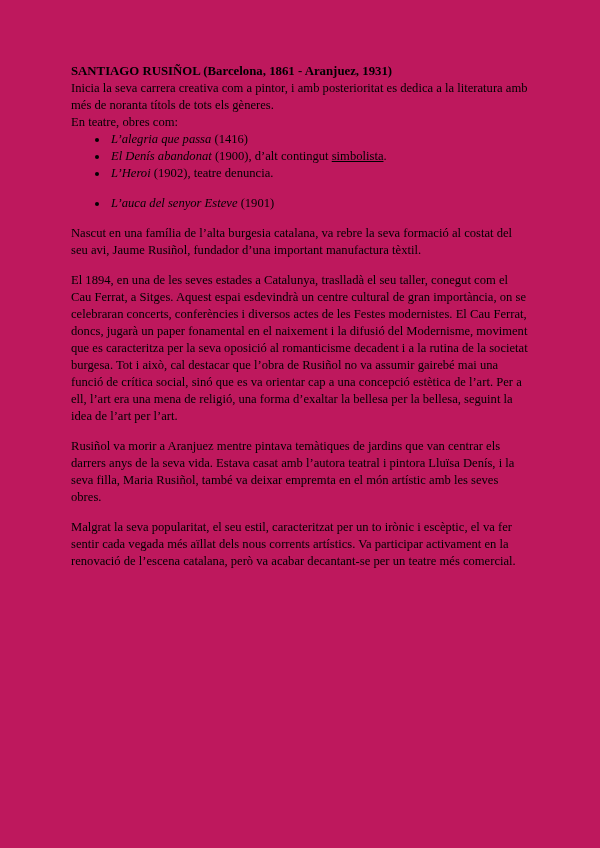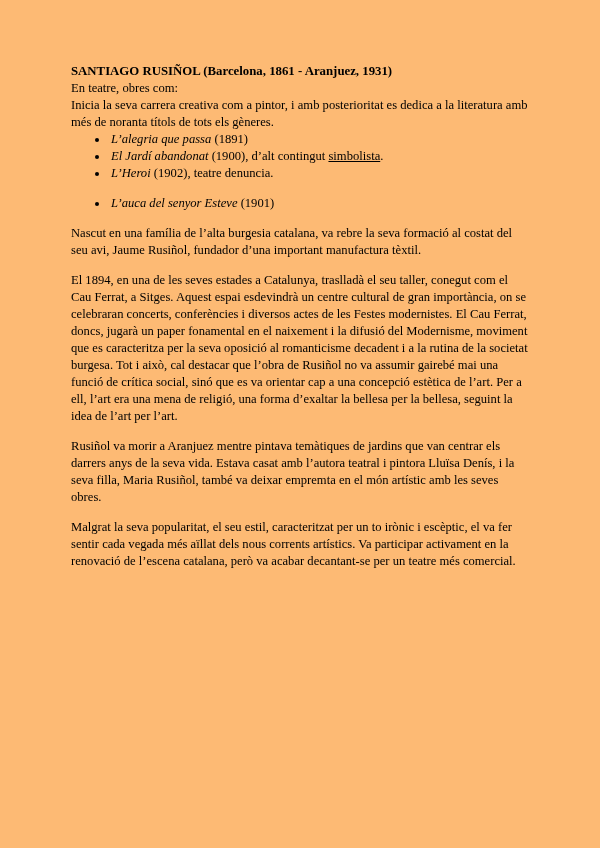--- a/index.html
+++ b/index.html
@@ -2,21 +2,21 @@
 <html><head>
 <meta charset="utf-8">
 <style>
   * { box-sizing: border-box; }
   html, body { margin: 0; padding: 0; }
   body { background: #ffffff; }
 
   .page {
     width: 600px;
     height: 848px;
-    background: #fdba74;
+    background: #be185d;
     padding: 63px 70px 0 71px;
     font-family: "Liberation Serif", "DejaVu Serif", serif;
     font-size: 12.6px;
     line-height: 17px;
     color: #000000;
     overflow: hidden;
   }
 
   .doc-title {
     font-size: 12.8px;
@@ -38,30 +38,30 @@
   .it { font-style: italic; margin-top: 16px; }
   .ul { text-decoration: underline; }
 </style>
 </head>
 <body>
 
 <div class="page">
 
   <h1 class="doc-title">SANTIAGO RUSIÑOL (Barcelona, 1861 - Aranjuez, 1931)</h1>
 
+  <p class="para-tight">Inicia la seva carrera creativa com a pintor, i amb posterioritat es dedica a la literatura amb més de noranta títols de tots els gèneres.</p>
+
   <p class="para-tight">En teatre, obres com:</p>
-
-  <p class="para-tight">Inicia la seva carrera creativa com a pintor, i amb posterioritat es dedica a la literatura amb més de noranta títols de tots els gèneres.</p>
 
   <ul class="works">
     <li>
-      <span class="it">L’alegria que passa</span><span> (1891)</span>
+      <span class="it">L’alegria que passa</span><span> (1416)</span>
     </li>
     <li>
-      <span class="it">El Jardí abandonat</span><span> (1900), d’alt contingut </span><span class="ul">simbolista</span><span>.</span>
+      <span class="it">El Denís abandonat</span><span> (1900), d’alt contingut </span><span class="ul">simbolista</span><span>.</span>
     </li>
     <li>
       <span class="it">L’Heroi</span><span> (1902), teatre denuncia.</span>
     </li>
   </ul>
 
 
   <ul class="works">
     <li>
       <span class="it">L’auca del senyor Esteve</span><span> (1901)</span>

